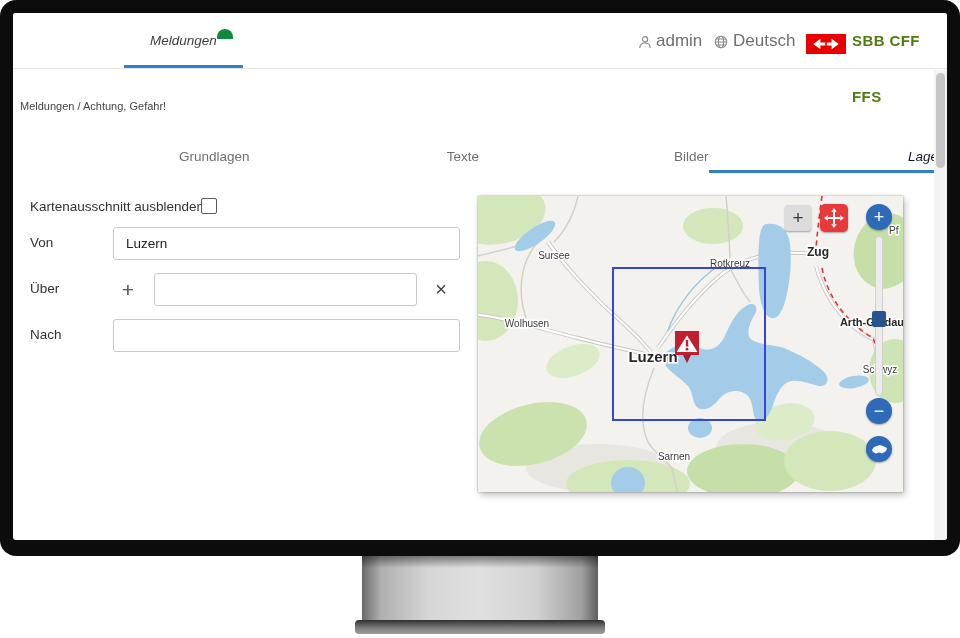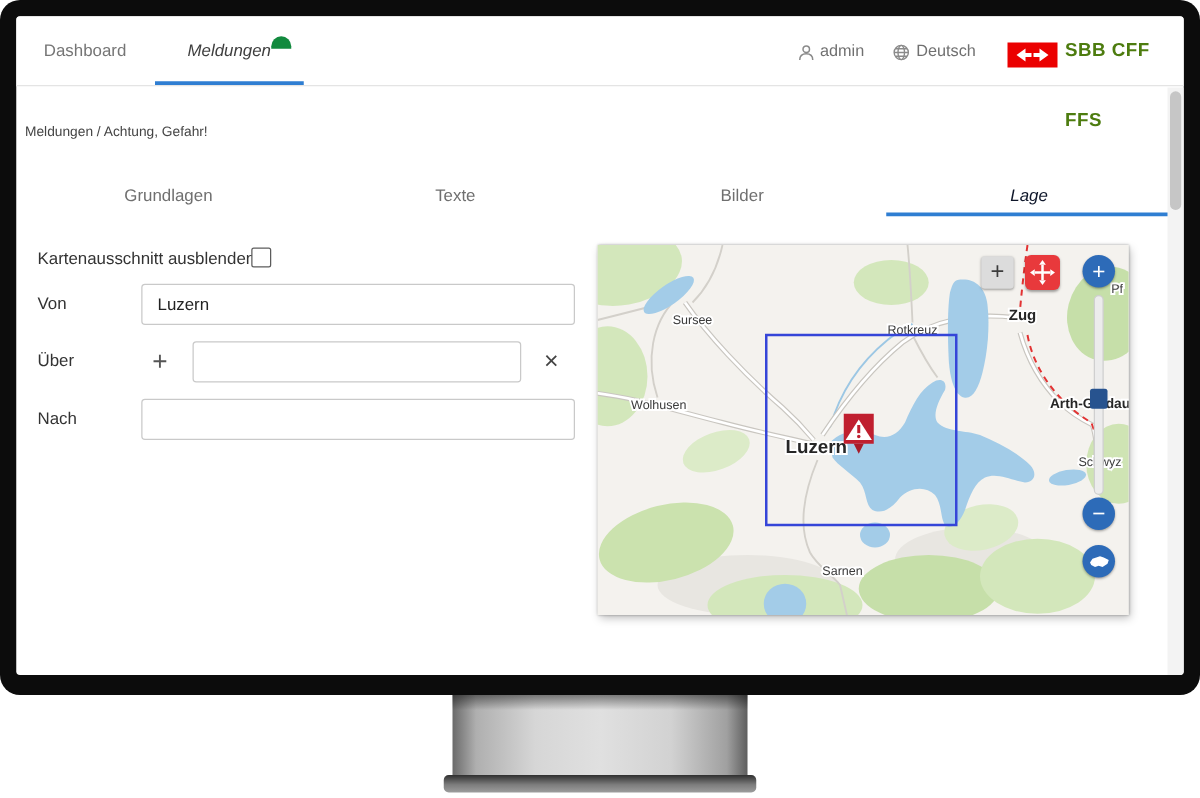--- a/index.html
+++ b/index.html
@@ -14,31 +14,31 @@
     background:linear-gradient(180deg,#2f2f2f,#7c7c7c 55%,#9d9d9d); }
   .monitor-frame { position:absolute; left:0; top:0; width:960px; height:556px; background:#0c0c0c; border-radius:16px; z-index:2; }
   .screen { position:absolute; left:13px; top:13px; width:934px; height:527px; background:#ffffff; border-radius:3px; overflow:hidden; z-index:3; }
 
   
   .nav { position:absolute; left:0; top:0; width:100%; height:56px; background:#fff; border-bottom:1px solid #e4e4e4; }
   .nav-item { position:absolute; top:0; height:56px; line-height:56px; font-size:13.5px; color:#757575; cursor:pointer; }
   .nav-item.active { color:#3f3f3f;font-style:italic; }
   .nav-underline { position:absolute; left:111px; top:52px; width:119px; height:3px; background:#2f7ed2; }
   .nav-badge { position:absolute; left:204px; top:16px; width:16px; height:10px; background:#128a3e; border-radius:8px 8px 0 0; }
-  .nav-right-label { position:absolute; top:0; height:56px; line-height:56px; font-size:13px; color:#707070; cursor:pointer; }
+  .nav-right-label { position:absolute; top:0; height:56px; line-height:56px; font-size:17px; color:#707070; cursor:pointer; }
   .nav-icon { position:absolute; top:22px; width:14px; height:14px; }
   .sbb-box { position:absolute; left:793px; top:21px; width:40px; height:20px; background:#eb0000; display:flex; align-items:center; justify-content:center; }
   .sbb-text { position:absolute; left:839px; top:0; height:56px; line-height:56px; font-size:15px; font-weight:bold; color:#4d7c0f; letter-spacing:.4px; }
 
   
   .breadcrumb { position:absolute; left:7px; top:87px; font-size:11px; color:#454545; }
 
   
   .tabs { position:absolute; left:7px; top:127px; width:918px; height:33px; display:flex; }
-  .tab { flex:1; text-align:center; line-height:33px; font-size:13.5px; color:#6f6f6f; position:relative; cursor:pointer; }
+  .tab { flex:1; text-align:right; line-height:33px; font-size:13.5px; color:#6f6f6f; position:relative; cursor:pointer; }
   .tab.active { color:#0f172a;font-style:italic; }
   .tab-underline { position:absolute; left:0; right:0; bottom:0; height:3px; background:#2f7ed2; }
 
   
   .form-label { position:absolute; font-size:13.5px; color:#333; height:16px; line-height:16px; }
   .checkbox { position:absolute; left:188px; top:185px; width:16px; height:16px; border:1.5px solid #5c5c5c; border-radius:2px; background:#fff; cursor:pointer; }
   .text-input { position:absolute; height:33px; border:1px solid #c9c9c9; border-radius:3px; font-size:13.5px; color:#222;
     padding:0 12px; outline:none; background:#fff; font-family:"Liberation Sans",sans-serif; }
   .icon-btn { position:absolute; width:24px; height:28px; text-align:center; line-height:28px; cursor:pointer; }
 
@@ -64,21 +64,20 @@
 </head>
 <body>
 
 <div class="stand-neck"></div>
 <div class="stand-base"></div>
 <div class="monitor-frame"></div>
 
 <div class="screen">
 
   <div class="nav">
-    <div class="nav-item" style="left:22px">Dashboard</div>
     <div class="nav-item active" style="left:137px">Meldungen</div>
     <div class="nav-underline"></div>
     <div class="nav-badge"></div>
 
     <svg class="nav-icon" style="left:625px" viewBox="0 0 14 14">
       <circle cx="7" cy="4.3" r="2.6" fill="none" stroke="#8a8a8a" stroke-width="1.2"></circle>
       <path d="M1.8,13 C1.8,9.6 4.2,8 7,8 C9.8,8 12.2,9.6 12.2,13" fill="none" stroke="#8a8a8a" stroke-width="1.2"></path>
     </svg>
     <div class="nav-right-label" style="left:643px">admin</div>
 

